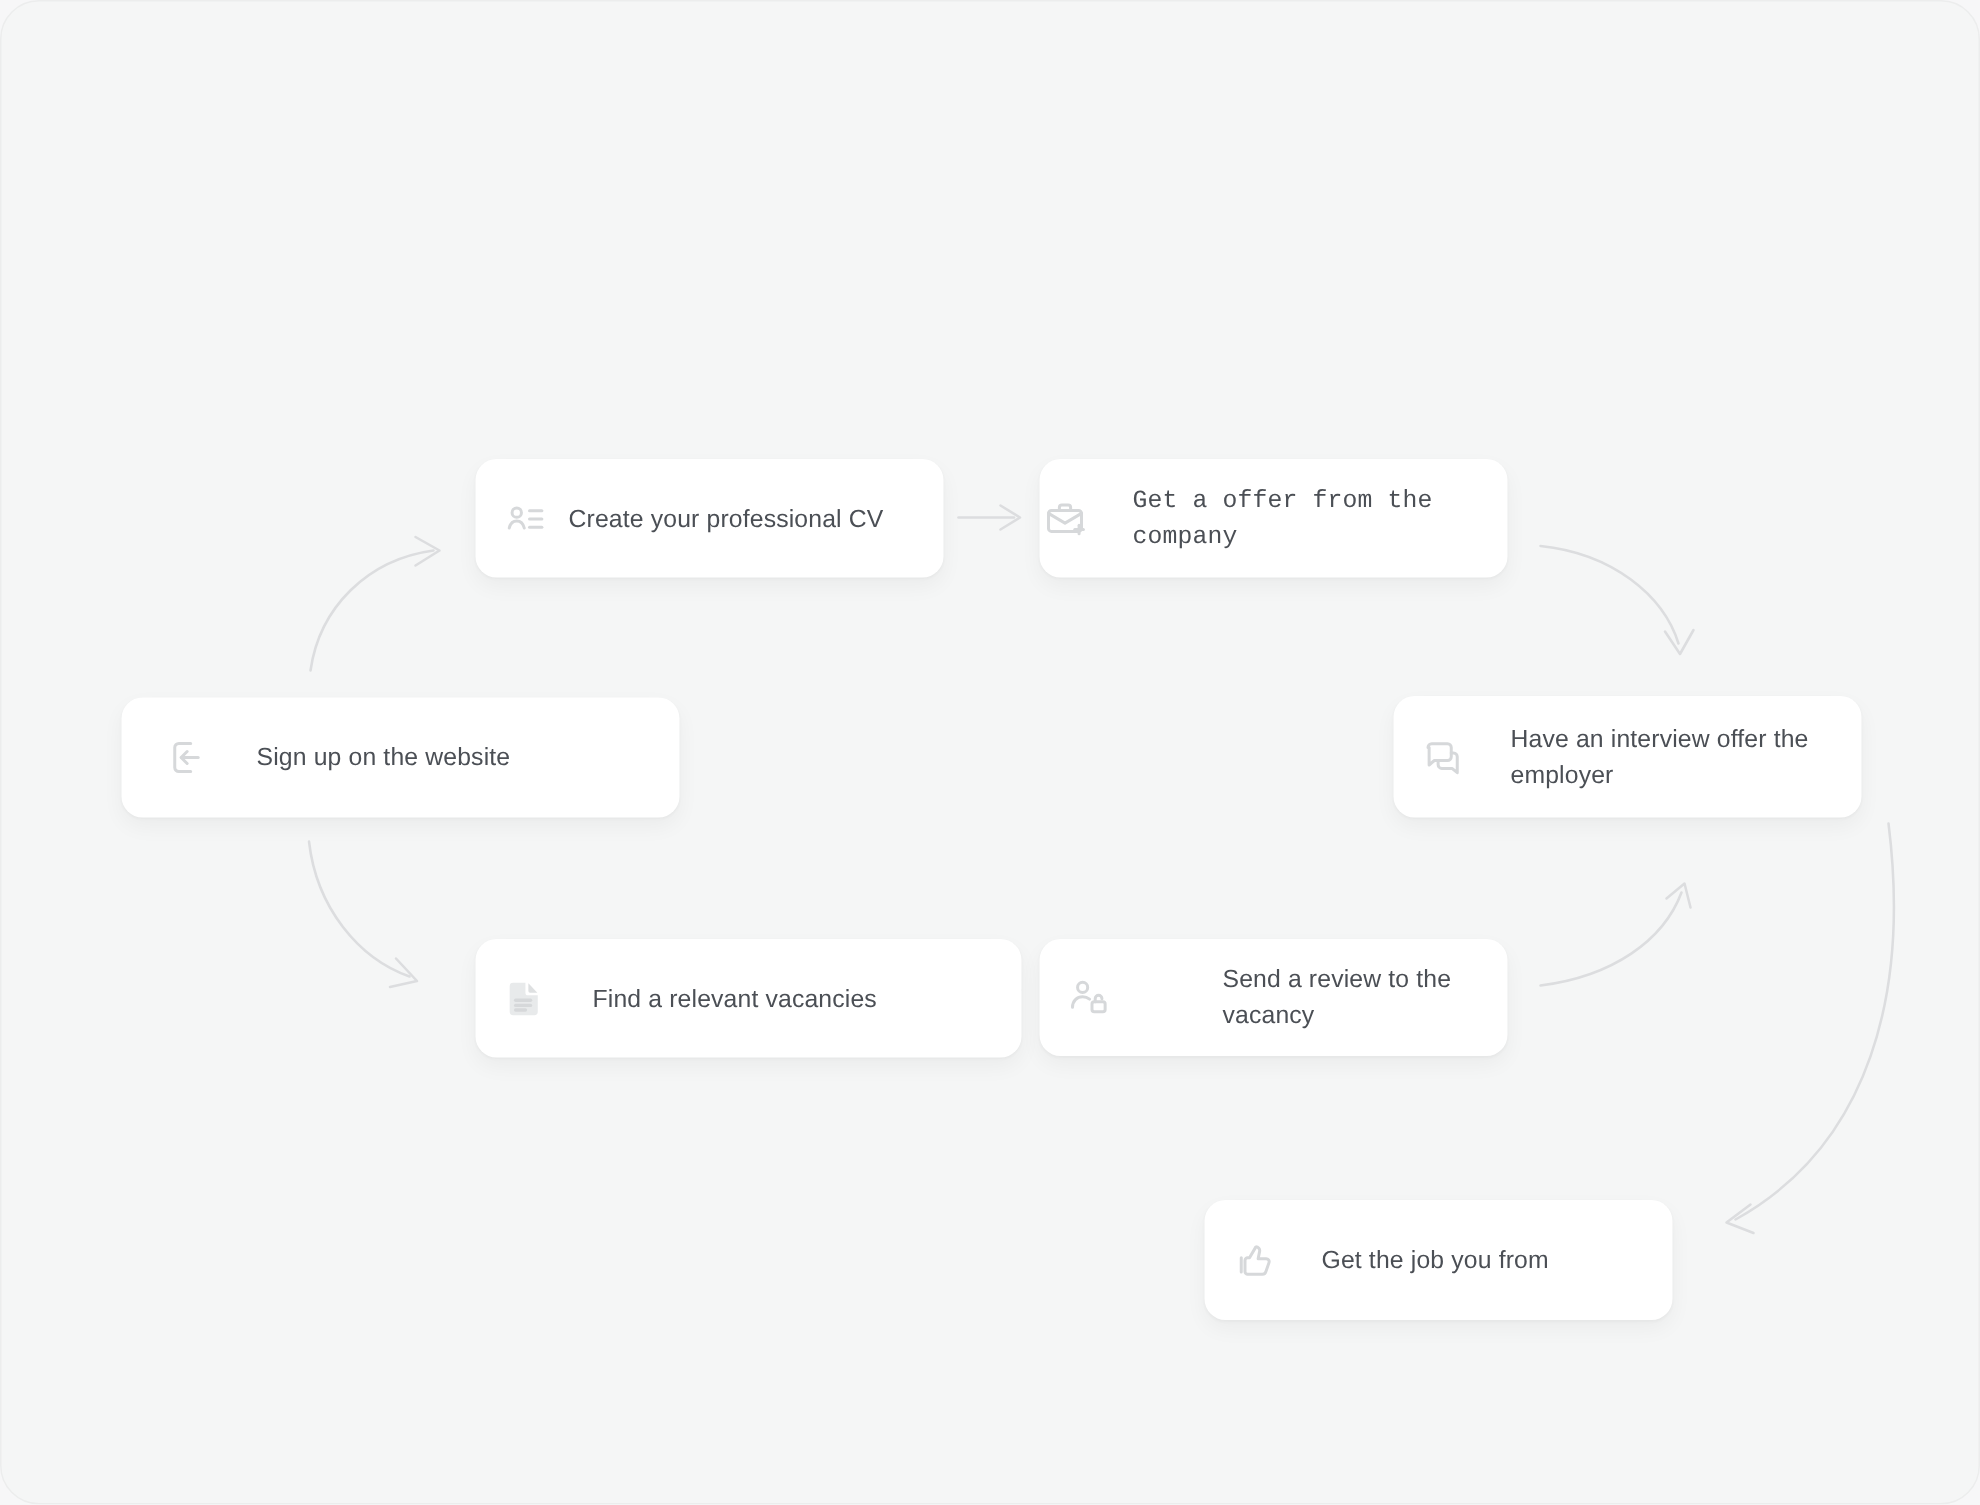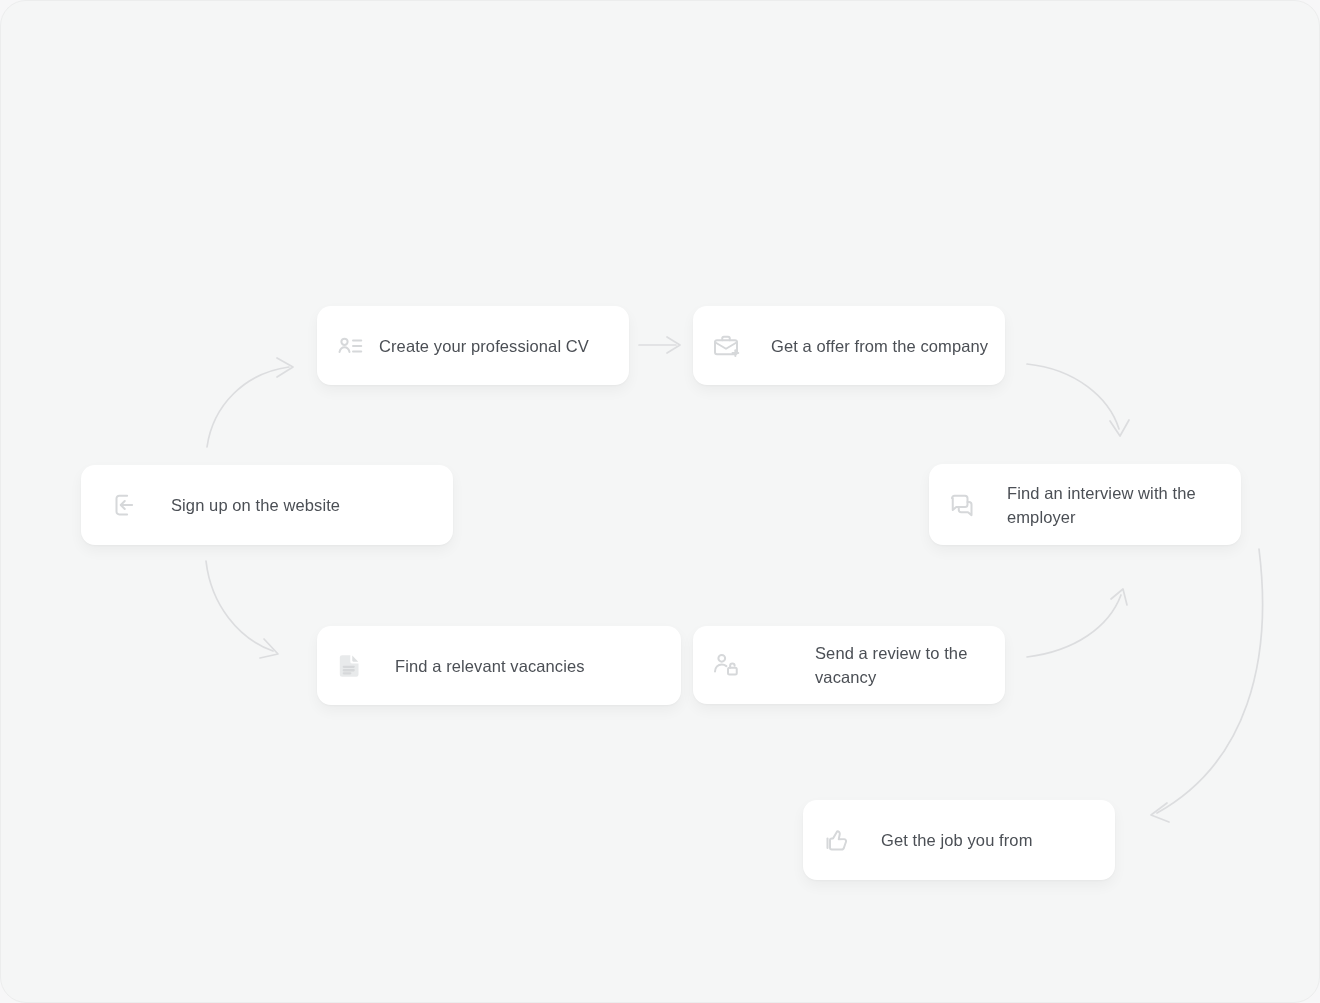--- a/index.html
+++ b/index.html
@@ -70,21 +70,22 @@
   #card-signup .label { margin-left: 30px; }
 
   #card-cv {
     left: 316px; top: 305px;  width: 312px; height: 79px;
     padding: 0 16px;
   }
   #card-cv .label { margin-left: 12px; }
 
   #card-offer {
     left: 692px; top: 305px;  width: 312px; height: 79px;
-    padding: 0 16px;
+    padding: 0 0;
+    font-family: Liberation Mono, monospace;
   }
   #card-offer .label { margin-left: 28px; }
 
   #card-interview {
     left: 928px; top: 463px;  width: 312px; height: 81px;
     padding: 0 16px;
   }
   #card-interview .label { margin-left: 28px; }
 
   #card-vacancies {
@@ -195,21 +196,21 @@
     <span class="label">Get a offer from the company</span>
   </div>
 
   <div class="card" id="card-interview">
     <span class="icon-wrap">
       <svg viewBox="0 0 24 24">
         <path class="ico" d="M4 6.6 A2 2 0 0 1 6 4.6 H14.4 A2 2 0 0 1 16.4 6.6 V11.6 A2 2 0 0 1 14.4 13.6 H7.4 L4.6 16 V6.6 Z"></path>
         <path class="ico" d="M9.4 13.6 V15.8 A2 2 0 0 0 11.4 17.8 H16.8 L19.6 20.1 V11.6 A2 2 0 0 0 17.6 9.6 H16.4"></path>
       </svg>
     </span>
-    <span class="label">Find an interview with the
+    <span class="label">Have an interview offer the
 employer</span>
   </div>
 
   <div class="card" id="card-vacancies">
     <svg class="icon-wrap" viewBox="0 0 24 24">
       <path class="ico-fill" d="M6.4 4.4 A1.6 1.6 0 0 0 4.8 6 V18 A1.6 1.6 0 0 0 6.4 19.6 H16.4 A1.6 1.6 0 0 0 18 18 V10.2 H13.4 A1.2 1.2 0 0 1 12.2 9 V4.4 Z" opacity="0.55"></path>
       <path class="ico-fill" d="M13.6 4.6 L17.8 9 H14.4 A0.8 0.8 0 0 1 13.6 8.2 Z" opacity="0.8"></path>
       <path class="ico" d="M7.6 12.6 H14.6" stroke="#fbfbfb" stroke-width="1.2"></path>
       <path class="ico" d="M7.6 15 H14.6" stroke="#fbfbfb" stroke-width="1.2"></path>
       <path class="ico" d="M7.6 17.2 H12.2" stroke="#fbfbfb" stroke-width="1.2"></path>

